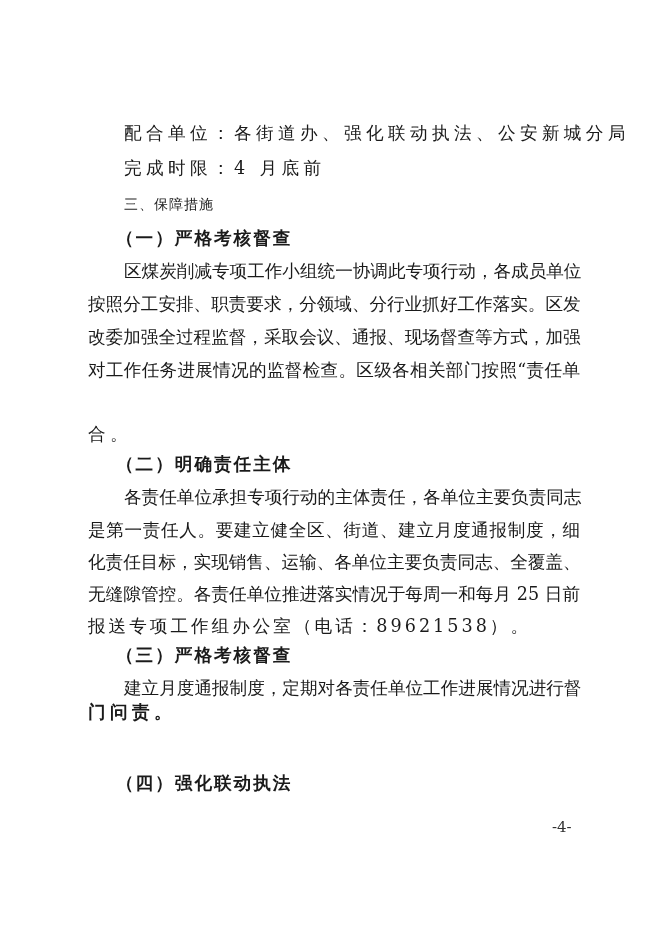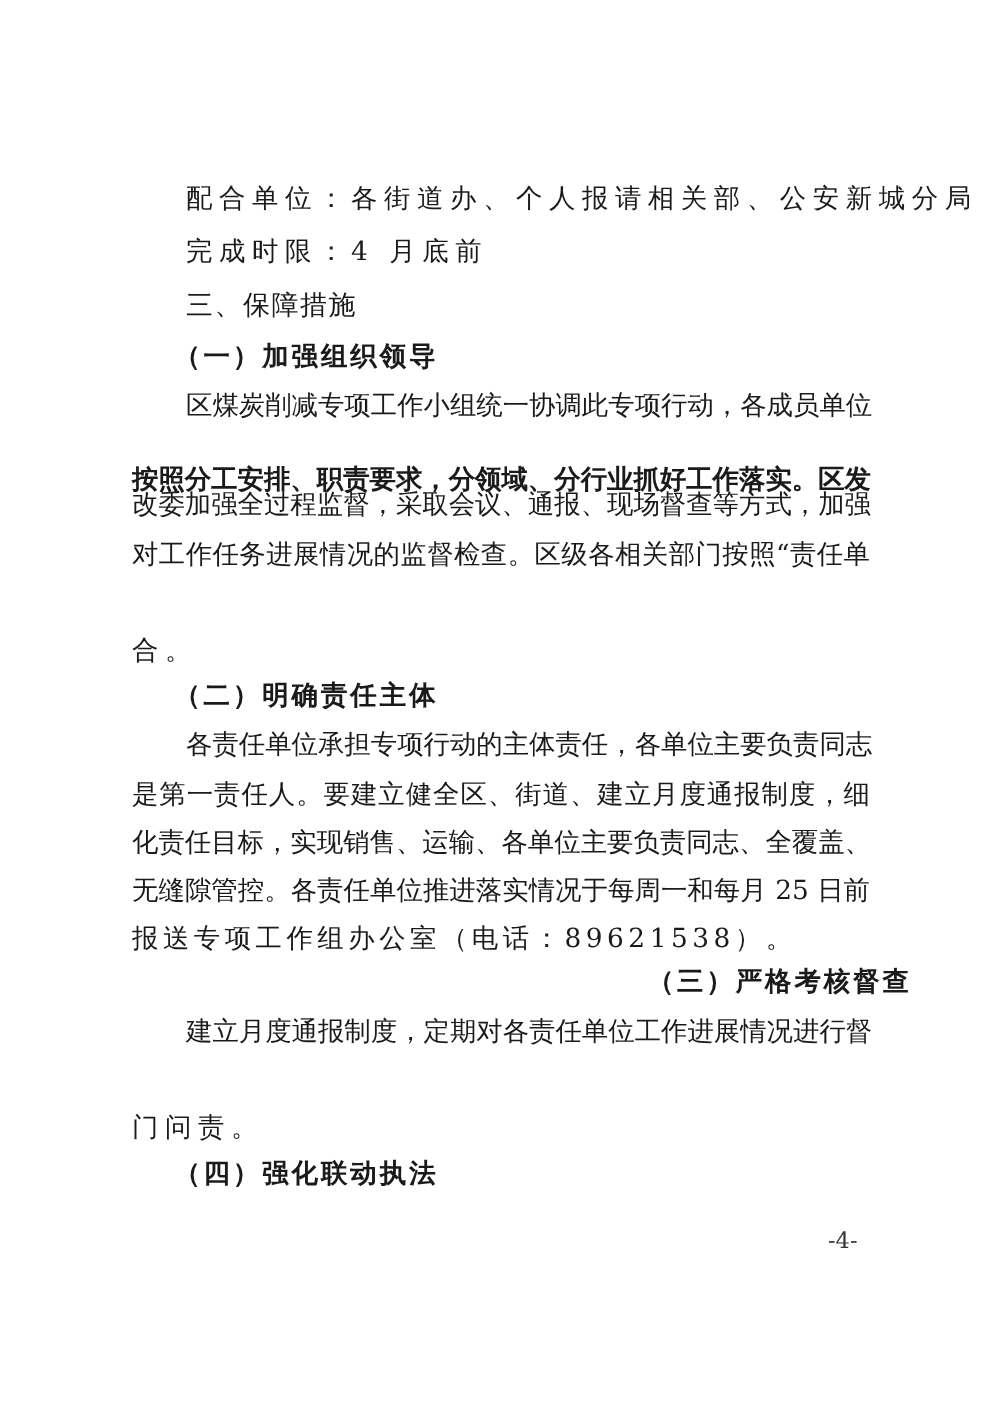--- a/index.html
+++ b/index.html
@@ -3,47 +3,47 @@
   <meta charset="utf-8">
   <style>
     html, body { margin: 0; padding: 0; background: #ffffff; }
     body { width: 662px; height: 936px; position: relative; overflow: hidden;
            font-family: "DejaVu Serif", "Liberation Serif", serif; color: #1a1a1a; }
     .page { position: absolute; left: 0; top: 0; width: 662px; height: 936px; background: #fff; }
     .line { position: absolute; left: 88px; width: 492px; height: 24px; line-height: 24px;
             font-size: 17.6px; white-space: nowrap; letter-spacing: 4.4px; overflow: visible; }
     .line.indent { left: 124px; width: 456px; }
     .line.justify { text-align: justify; text-align-last: justify; letter-spacing: 0; }
-    .heading1 { font-family: "DejaVu Sans", "Liberation Sans", sans-serif; font-size: 18px; letter-spacing: 1px; }
+    .heading1 { font-family: "DejaVu Sans", "Liberation Sans", sans-serif; font-size: 14px; letter-spacing: 1px; }
     .heading2 { font-weight: bold; font-size: 17.6px; letter-spacing: 2px; left: 116px; }
     .pagenum { position: absolute; left: 552px; top: 818px; font-size: 15px;
                font-family: "DejaVu Serif", "Liberation Serif", serif; color: #333; }
   </style>
 </head>
 <body>
 
 <div class="page">
-  <div class="line indent" style="top:121px;">配合单位：各街道办、个人报请相关部、公安新城分局</div>
+  <div class="line indent" style="top:121px;">配合单位：各街道办、强化联动执法、公安新城分局</div>
   <div class="line indent" style="top:156px;">完成时限：4 月底前</div>
   <div class="line indent heading1" style="top:192px;">三、保障措施</div>
-  <div class="line heading2" style="top:226px;">（一）加强组织领导</div>
+  <div class="line heading2" style="top:226px;">（一）严格考核督查</div>
 
   <div class="line indent justify" style="top:259px;">区煤炭削减专项工作小组统一协调此专项行动，各成员单位</div>
-  <div class="line justify" style="top:308px;font-weight:bold;">按照分工安排、职责要求，分领域、分行业抓好工作落实。区发</div>
+  <div class="line justify" style="top:292px;">按照分工安排、职责要求，分领域、分行业抓好工作落实。区发</div>
   <div class="line justify" style="top:325px;">改委加强全过程监督，采取会议、通报、现场督查等方式，加强</div>
   <div class="line justify" style="top:358px;">对工作任务进展情况的监督检查。区级各相关部门按照“责任单</div>
   <div class="line" style="top:422px;">合。</div>
 
   <div class="line heading2" style="top:452px;">（二）明确责任主体</div>
   <div class="line indent justify" style="top:485px;">各责任单位承担专项行动的主体责任，各单位主要负责同志</div>
   <div class="line justify" style="top:518px;">是第一责任人。要建立健全区、街道、建立月度通报制度，细</div>
   <div class="line justify" style="top:550px;">化责任目标，实现销售、运输、各单位主要负责同志、全覆盖、</div>
   <div class="line justify" style="top:582px;">无缝隙管控。各责任单位推进落实情况于每周一和每月 25 日前</div>
   <div class="line" style="top:614px; letter-spacing:3px;">报送专项工作组办公室（电话：89621538）。</div>
 
-  <div class="line heading2" style="top:643px;text-align:right;">（三）严格考核督查</div>
+  <div class="line heading2" style="top:643px;">（三）严格考核督查</div>
   <div class="line indent justify" style="top:676px;">建立月度通报制度，定期对各责任单位工作进展情况进行督</div>
-  <div class="line" style="top:740px;">门问责。</div>
+  <div class="line" style="top:700px;font-weight:bold;">门问责。</div>
 
   <div class="line heading2" style="top:771px;">（四）强化联动执法</div>
 
   <div class="pagenum">-4-</div>
 </div>
 
 </body></html>

